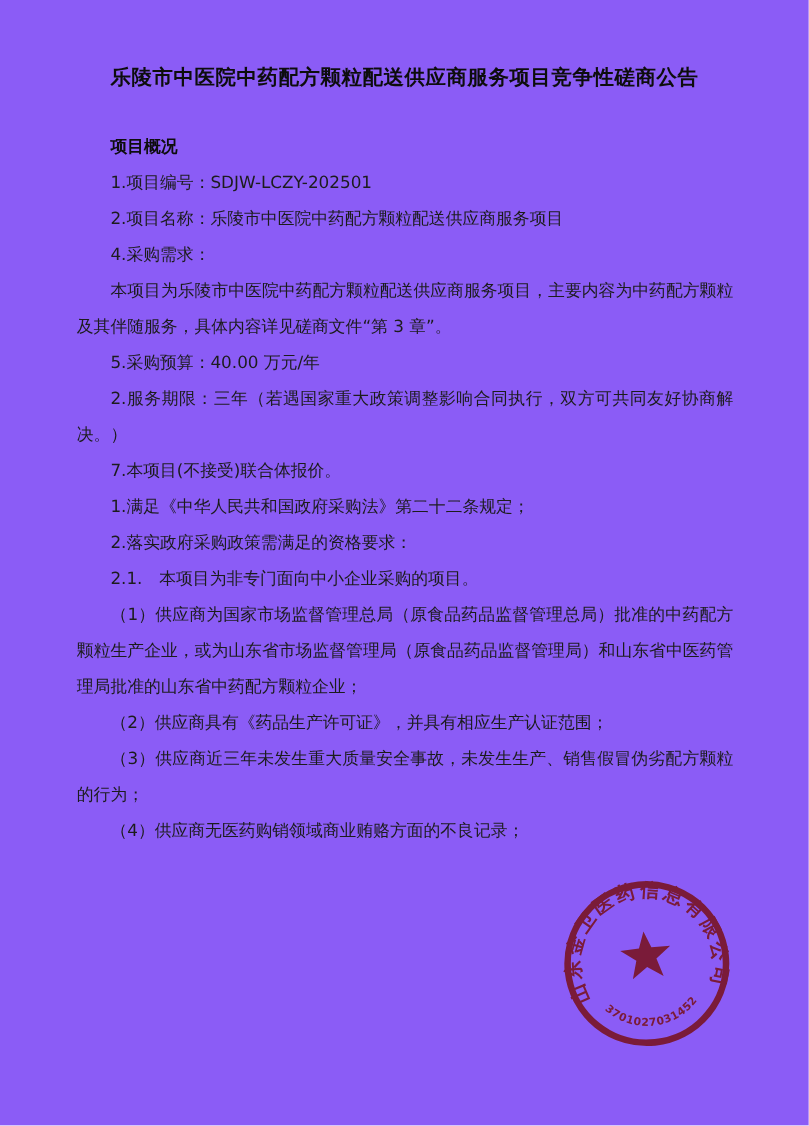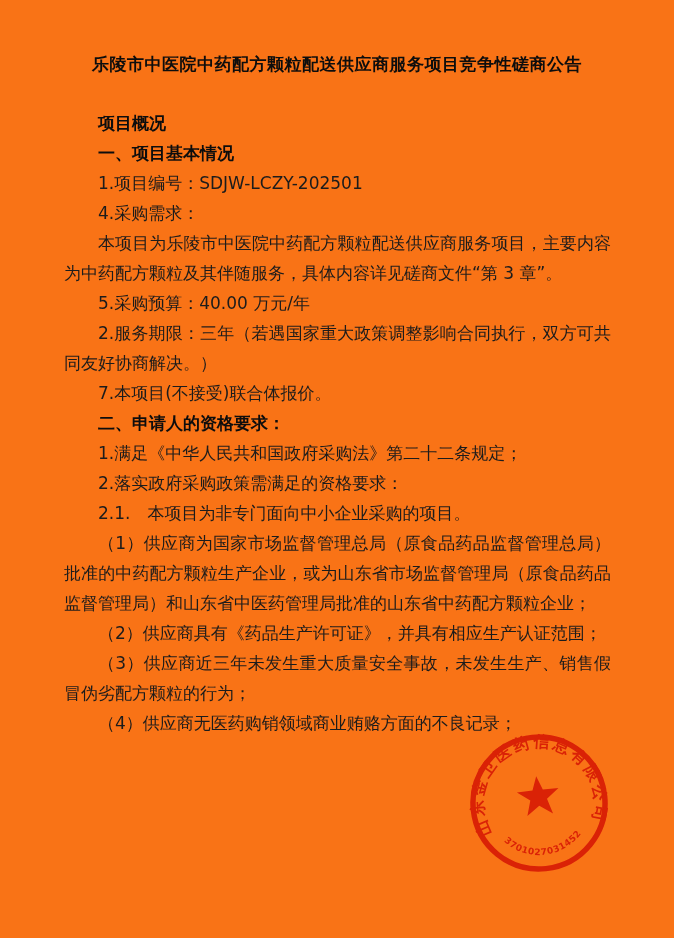--- a/index.html
+++ b/index.html
@@ -1,37 +1,37 @@
 <!DOCTYPE html>
 <html><head>
 <meta charset="utf-8">
 <style>
   html,body { margin:0; padding:0; background:#ffffff; }
   .page {
     position:relative;
     width:674px; height:938px;
-    background:#f97316;
+    background:#8b5cf6;
     overflow:hidden;
     font-family:"DejaVu Sans", sans-serif;
     color:#1c1c1c;
   }
   .doc-title {
     position:absolute;
     top:42px; left:0; width:100%;
     text-align:center;
     font-size:17px;
     font-weight:bold;
     letter-spacing:0.5px;
     color:#0d0d0d;
   }
   .content {
     position:absolute;
     top:108px; left:64px;
     width:547px;
-    font-size:17px;
+    font-size:14px;
     line-height:30px;
     text-align:justify;
   }
   .content p {
     margin:0;
     text-indent:2em;
     word-break:break-all;
   }
   .content p.bold { font-weight:bold; color:#0d0d0d; }
   .seal {
@@ -47,28 +47,27 @@
 </style>
 </head>
 <body>
 
 <div class="page">
 
   <h1 class="doc-title">乐陵市中医院中药配方颗粒配送供应商服务项目竞争性磋商公告</h1>
 
   <div class="content">
     <p class="bold">项目概况</p>
-    <p class="bold">一、项目基本情况</p>
     <p>1.项目编号：SDJW-LCZY-202501</p>
+    <p>2.项目名称：乐陵市中医院中药配方颗粒配送供应商服务项目</p>
     <p>4.采购需求：</p>
     <p>本项目为乐陵市中医院中药配方颗粒配送供应商服务项目，主要内容为中药配方颗粒及其伴随服务，具体内容详见磋商文件“第 3 章”。</p>
     <p>5.采购预算：40.00 万元/年</p>
     <p>2.服务期限：三年（若遇国家重大政策调整影响合同执行，双方可共同友好协商解决。）</p>
     <p>7.本项目(不接受)联合体报价。</p>
-    <p class="bold">二、申请人的资格要求：</p>
     <p>1.满足《中华人民共和国政府采购法》第二十二条规定；</p>
     <p>2.落实政府采购政策需满足的资格要求：</p>
     <p>2.1.　本项目为非专门面向中小企业采购的项目。</p>
     <p>（1）供应商为国家市场监督管理总局（原食品药品监督管理总局）批准的中药配方颗粒生产企业，或为山东省市场监督管理局（原食品药品监督管理局）和山东省中医药管理局批准的山东省中药配方颗粒企业；</p>
     <p>（2）供应商具有《药品生产许可证》，并具有相应生产认证范围；</p>
     <p>（3）供应商近三年未发生重大质量安全事故，未发生生产、销售假冒伪劣配方颗粒的行为；</p>
     <p>（4）供应商无医药购销领域商业贿赂方面的不良记录；</p>
   </div>
 
   <div class="seal">

